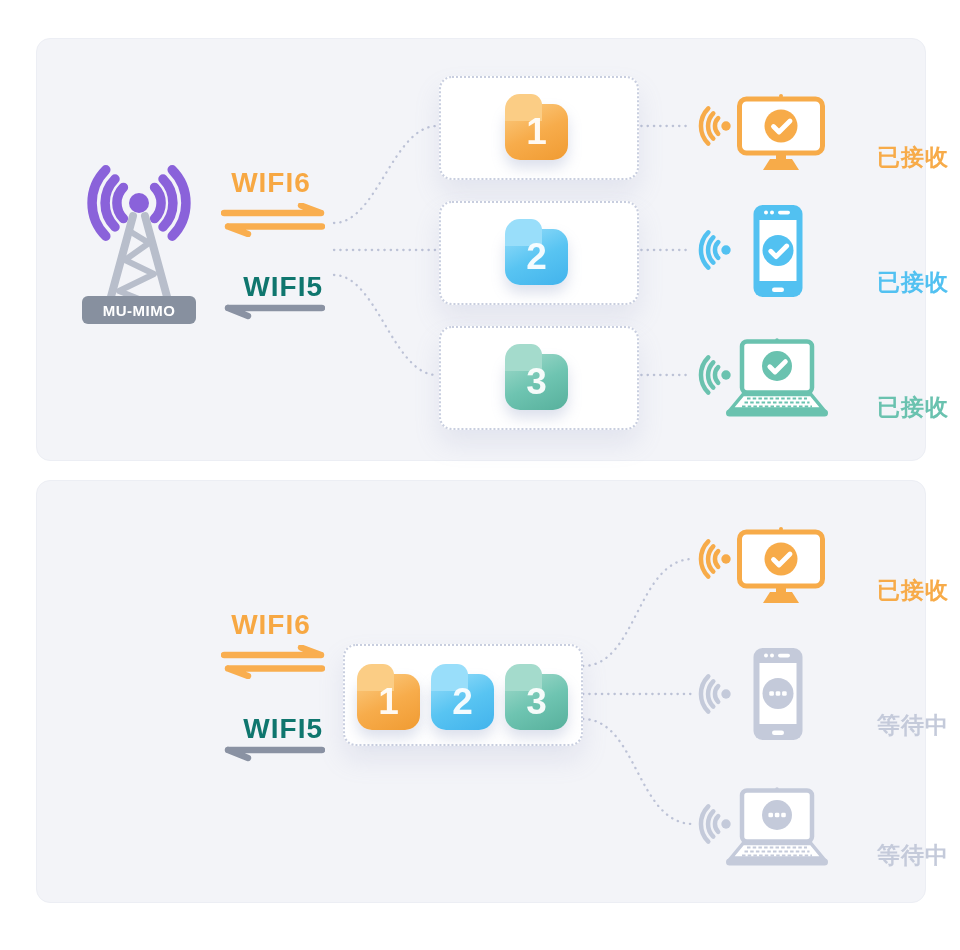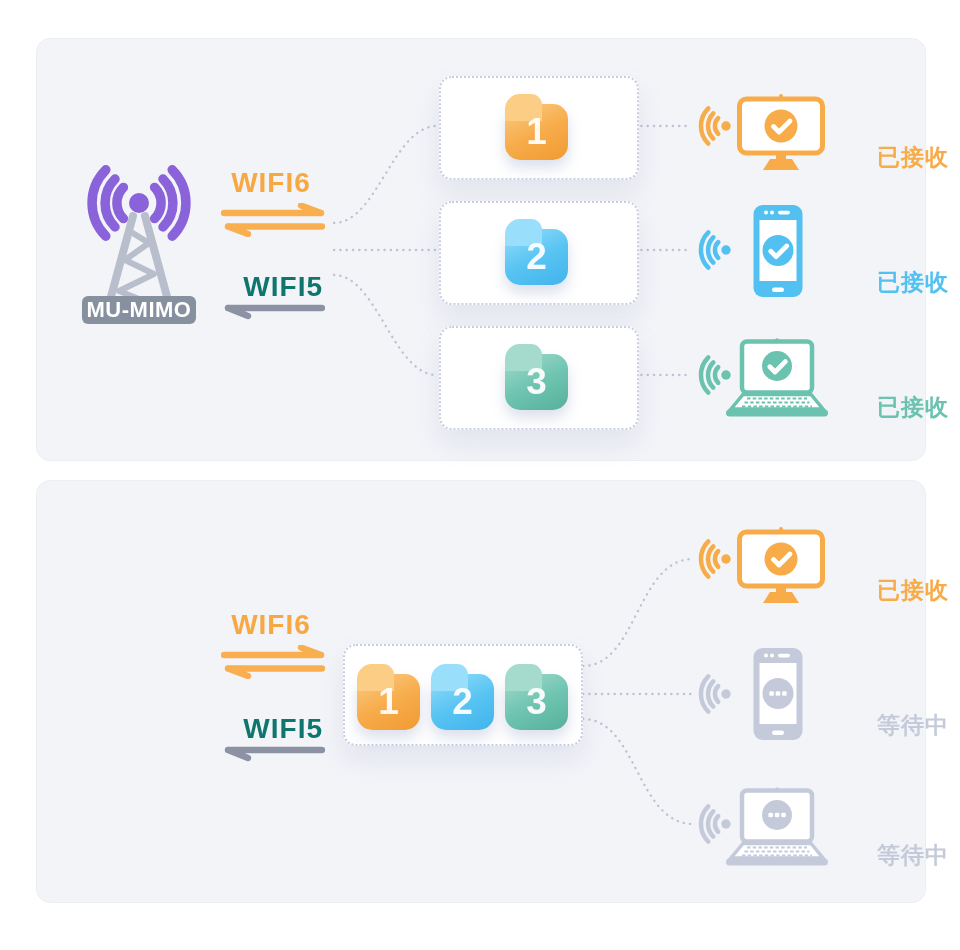--- a/index.html
+++ b/index.html
@@ -18,21 +18,21 @@
   .dotline{fill:none;stroke:#BCC2D6;stroke-width:2.3;stroke-linecap:round;stroke-dasharray:0.3 6;}
 
   
   .antenna{left:27px;top:100px;width:150px;height:190px;}
   .ant-svg{position:absolute;left:0;top:0;}
   .wave{fill:none;stroke:#8A62DA;stroke-width:9.5;stroke-linecap:round;}
   .wave-dot{fill:#8A62DA;}
   .tower{fill:none;stroke:#B8BECB;stroke-width:8;stroke-linecap:round;}
   .brace{fill:none;stroke:#B8BECB;stroke-width:6;stroke-linecap:round;stroke-linejoin:round;}
   .badge{position:absolute;left:18px;top:157px;width:114px;height:28px;background:#87909F;
-         border-radius:6px;color:#fff;font-size:22px;font-weight:700;letter-spacing:.5px;
+         border-radius:6px;color:#fff;font-size:15px;font-weight:700;letter-spacing:.5px;
          display:flex;align-items:center;justify-content:center;}
 
   
   .wifi6-label{left:182px;top:128px;width:104px;text-align:center;font-size:28px;font-weight:800;
                letter-spacing:1px;color:#F7A843;}
   .wifi5-label{left:182px;top:232px;width:104px;text-align:right;font-size:28px;font-weight:800;
                letter-spacing:1px;color:#0f766e;}
   .arr6{left:184px;top:164px;} .arr5{left:184px;top:262px;}
   .arrstroke-o{fill:none;stroke:#F9AE4F;stroke-width:6.4;stroke-linecap:round;stroke-linejoin:round;}
   .arrstroke-g{fill:none;stroke:#8A92A3;stroke-width:6.4;stroke-linecap:round;stroke-linejoin:round;}

